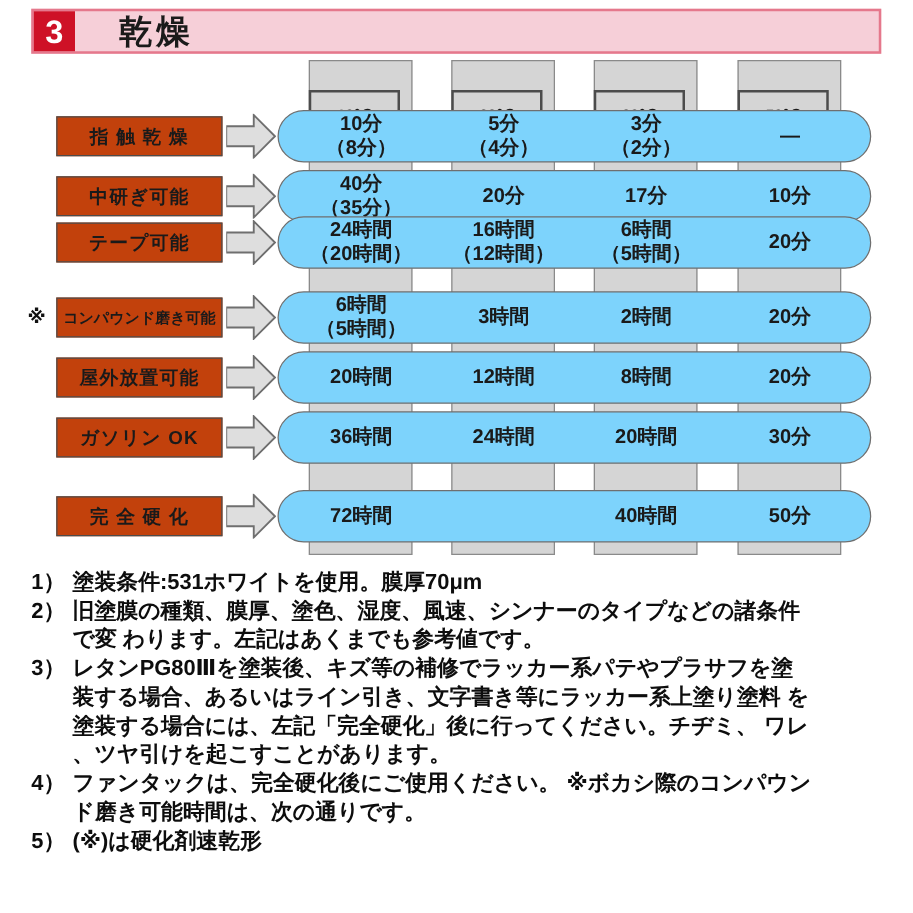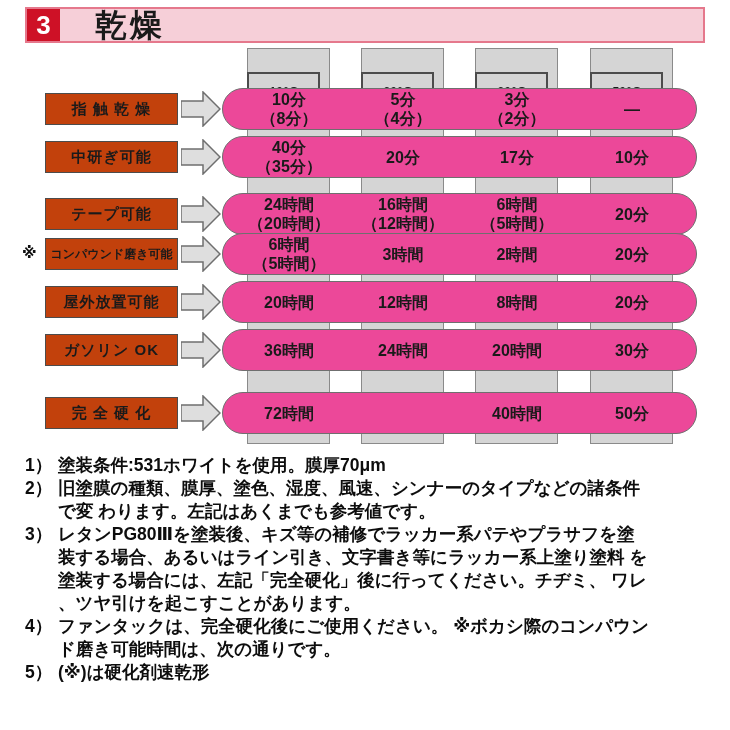--- a/index.html
+++ b/index.html
@@ -5,40 +5,40 @@
   html,body{margin:0;padding:0;background:#ffffff;}
   .page{position:relative;width:730px;height:730px;background:#ffffff;overflow:hidden;
         font-family:"Liberation Sans","DejaVu Sans",sans-serif;color:#111;}
 
   
   .banner{position:absolute;left:25px;top:7px;width:680px;height:36px;
           background:#f6cfd8;border:2px solid #e5788c;box-sizing:border-box;}
   .banner-num{position:absolute;left:0;top:0;width:33px;height:32px;background:#ce1126;
               color:#fff;font-weight:800;font-size:26px;display:flex;align-items:center;
               justify-content:center;line-height:1;}
-  .banner-title{position:absolute;left:68px;top:1px;font-size:32px;font-weight:800;
+  .banner-title{position:absolute;left:68px;top:1px;font-size:27px;font-weight:800;
                 letter-spacing:3px;line-height:30px;color:#1a1a1a;}
 
   
   .col-bar{position:absolute;top:48px;width:83px;height:396px;background:#d5d5d5;
            border:1px solid #8a8a8a;box-sizing:border-box;}
   .temp-box{position:absolute;top:48px;width:73px;height:40px;background:#d5d5d5;
             border:2px solid #4c4c4c;box-sizing:border-box;display:flex;align-items:center;
             justify-content:center;font-size:12px;font-weight:600;color:#1a1a1a;margin-top:24px;}
 
   
   .row{position:absolute;left:0;width:730px;height:42px;}
   .note-mark{position:absolute;left:22px;top:11px;font-size:15px;font-weight:700;}
   .row-label{position:absolute;left:45px;top:5px;width:133px;height:32px;background:#c2410c;
              border:1.5px solid #4c4c4c;box-sizing:border-box;display:flex;align-items:center;
              justify-content:center;font-size:15px;font-weight:700;letter-spacing:1px;
              white-space:nowrap;color:#1a1a1a;}
   .row-label.small{font-size:12px;letter-spacing:0;}
   .arrow{position:absolute;left:181px;top:3px;width:40px;height:36px;}
-  .band{position:absolute;left:222px;top:0;width:475px;height:42px;background:#ec4899;
+  .band{position:absolute;left:222px;top:0;width:475px;height:42px;background:#7dd3fc;
         border:1.5px solid #6f6f6f;border-radius:21px;box-sizing:border-box;}
   .cell{position:absolute;top:50%;transform:translateY(-50%);width:114px;text-align:center;
         font-size:16px;line-height:19px;font-weight:600;white-space:pre-line;color:#1a1a1a;}
   .c1{left:9px;} .c2{left:123px;} .c3{left:237px;} .c4{left:352px;}
 
   
   .footnotes{position:absolute;left:25px;top:454px;width:695px;font-size:17.5px;
              line-height:23px;font-weight:600;color:#0d0d0d;}
   .fn{display:flex;}
   .fn-num{flex:none;width:33px;white-space:pre;}
@@ -88,21 +88,21 @@
       </svg>
     <div class="band">
       <div class="cell c1">40分
 （35分）</div>
       <div class="cell c2">20分</div>
       <div class="cell c3">17分</div>
       <div class="cell c4">10分</div>
     </div>
   </div>
 
-  <div class="row" style="top:193px">
+  <div class="row" style="top:173px">
     <div class="row-label">テープ可能</div>
     <svg class="arrow" viewBox="0 0 40 36">
         <polygon points="0,10 22,10 22,1 39,18 22,35 22,26 0,26" fill="#dedede" stroke="#6f6f6f" stroke-width="1.5"></polygon>
       </svg>
     <div class="band">
       <div class="cell c1">24時間
 （20時間）</div>
       <div class="cell c2">16時間
 （12時間）</div>
       <div class="cell c3">6時間

